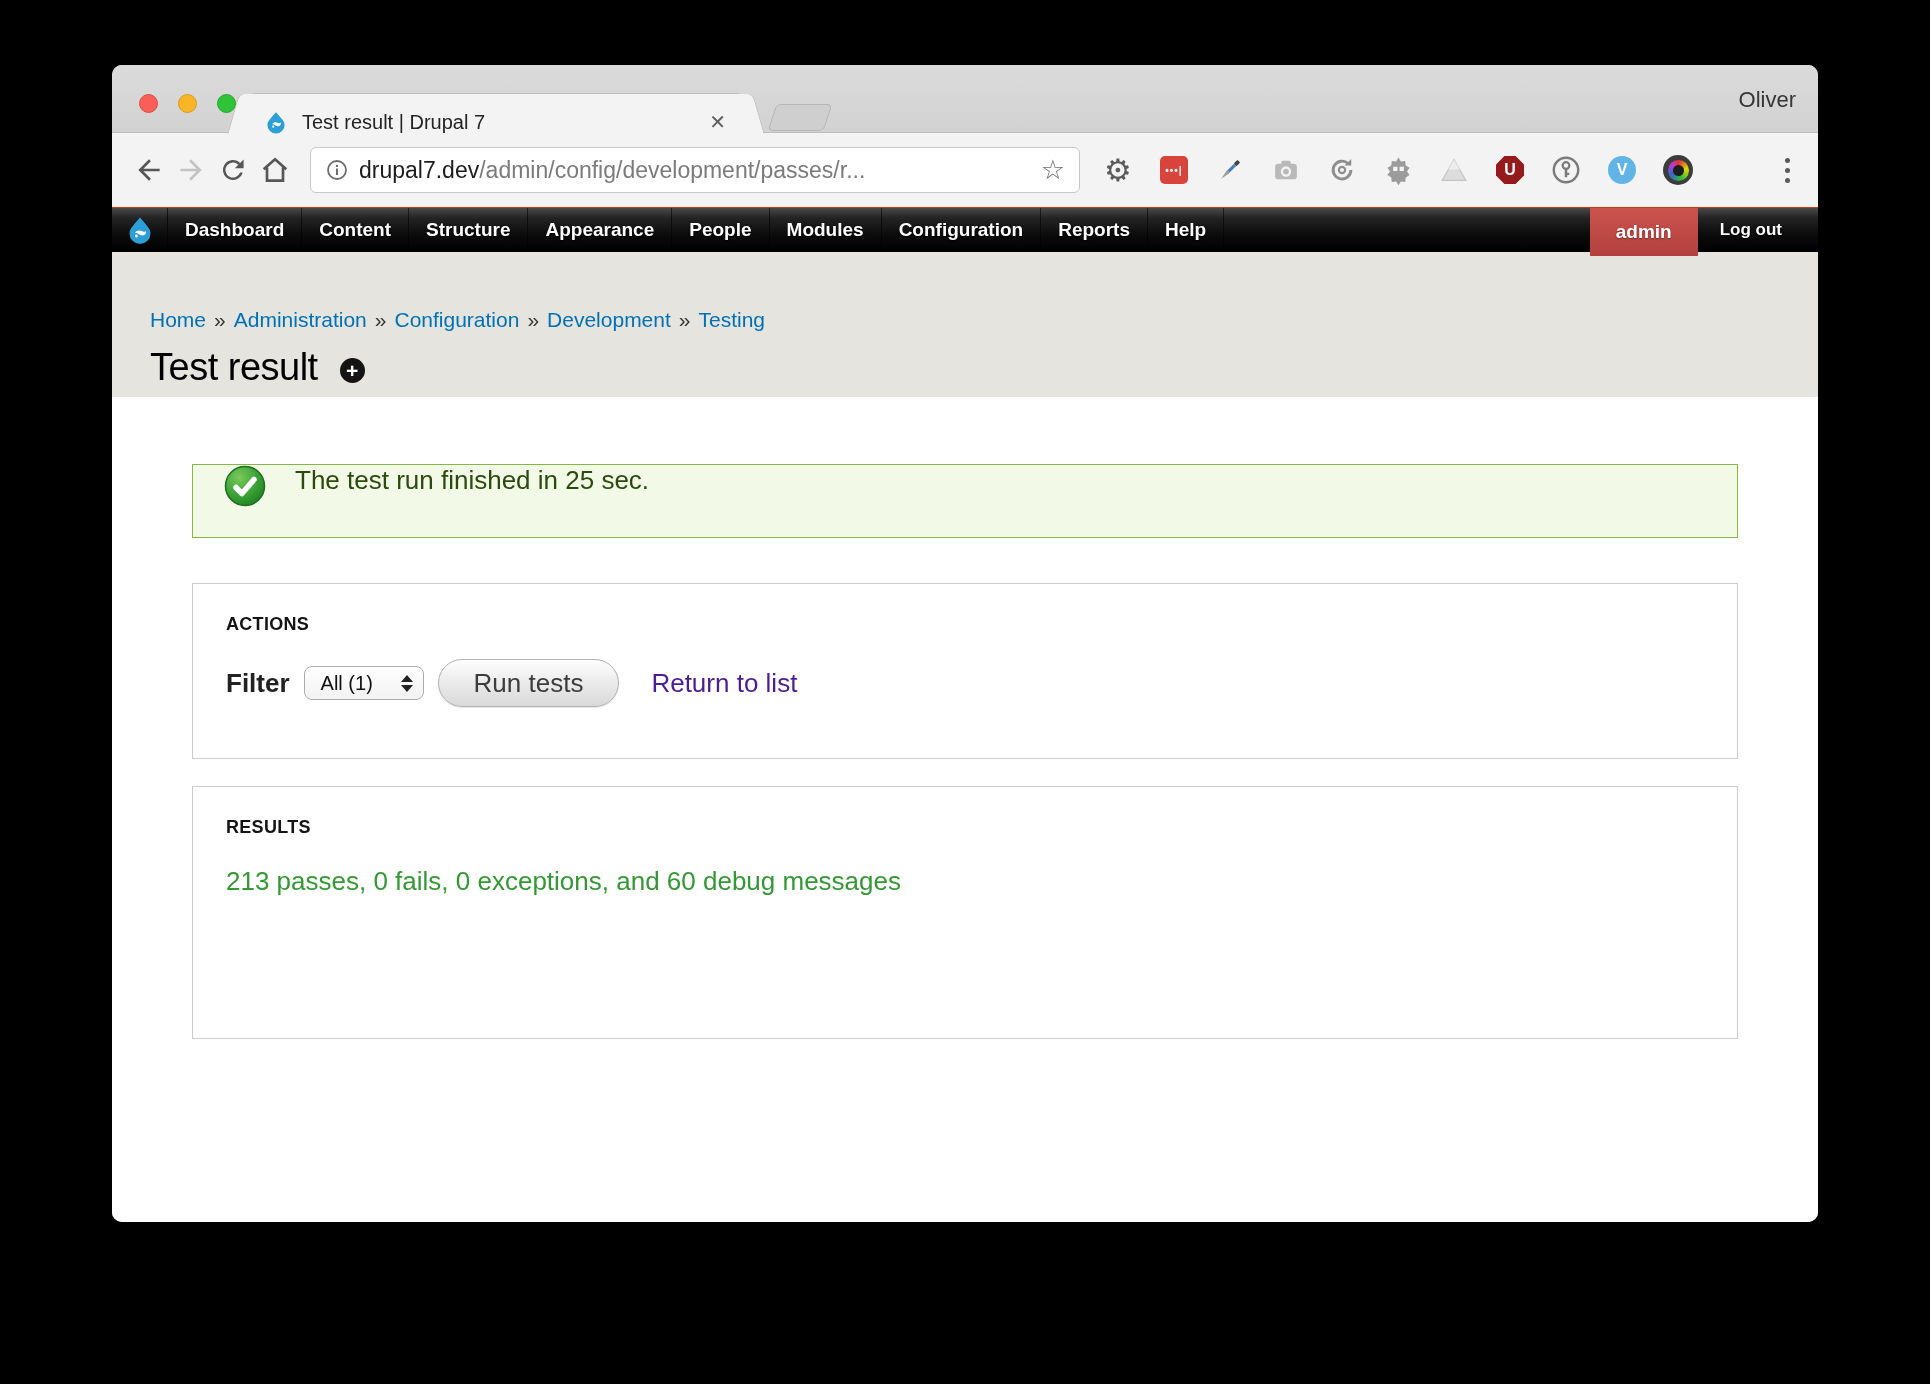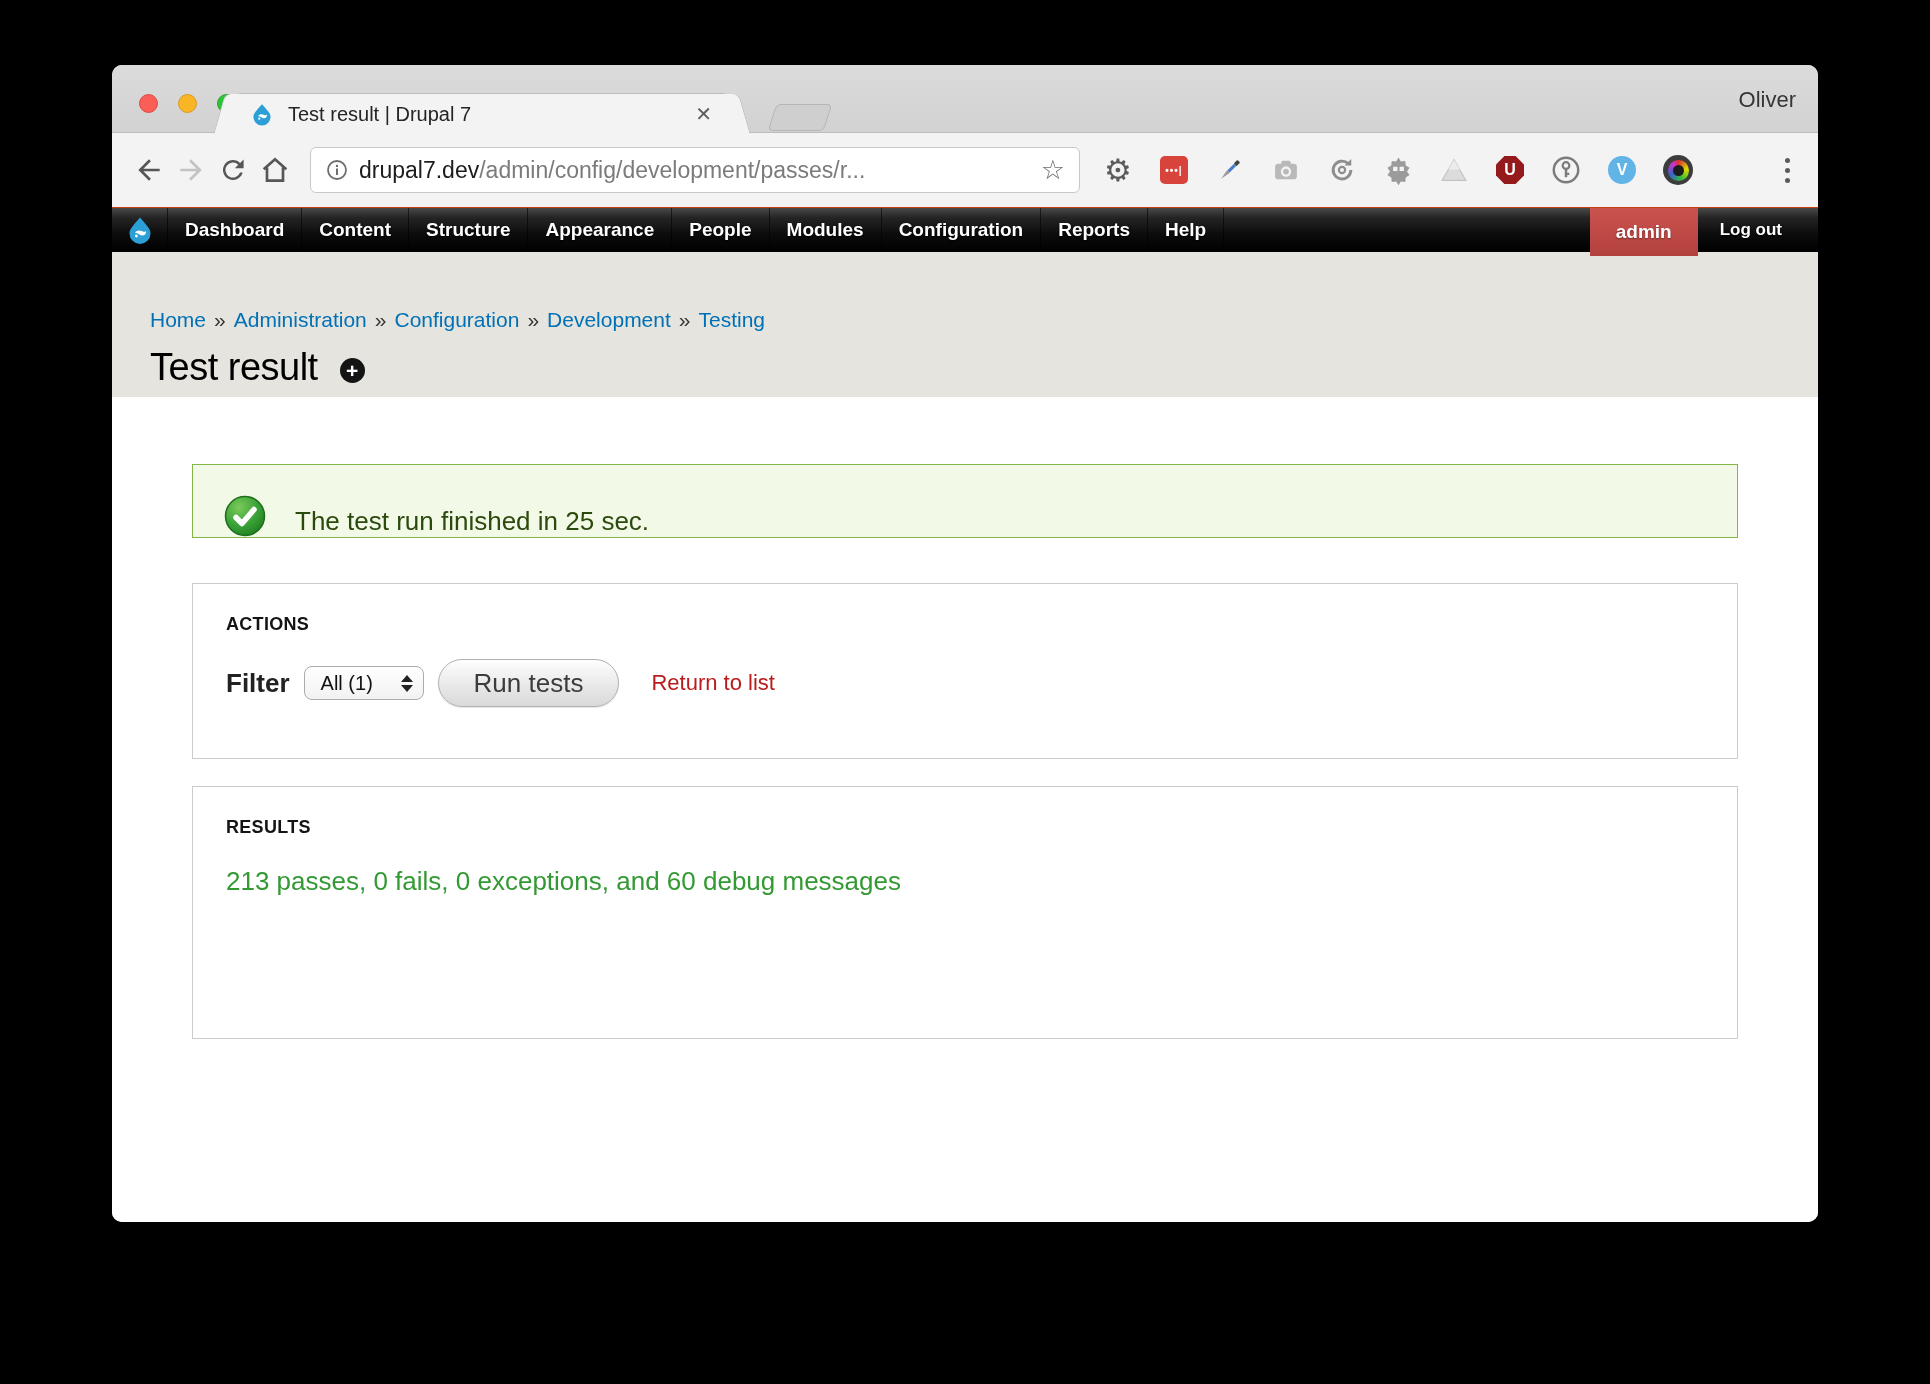--- a/index.html
+++ b/index.html
@@ -10,23 +10,23 @@
             border-radius:10px; overflow:hidden; background:#fff; }
 
   
   .titlebar { position:relative; height:68px; background:linear-gradient(#dcdbdc,#d3d2d3);
               border-bottom:1px solid #bcbcbc; }
   .traffic { position:absolute; top:29px; width:19px; height:19px; border-radius:50%; }
   .light-close    { left:27px;  background:#f95f57; border:1px solid #dd4a42; }
   .light-minimize { left:66px;  background:#f8b626; border:1px solid #dd9a1c; }
   .light-zoom     { left:105px; background:#2ec437; border:1px solid #24a52c; }
 
-  .tab { position:absolute; left:120px; top:28px; width:500px; height:41px;
+  .tab { position:absolute; left:134px; top:28px; width:500px; height:41px;
          background:#f3f3f3; border-radius:9px 9px 0 0; border-top:1px solid #bdbdbd;
-         display:flex; align-items:center; padding-left:18px; z-index:3; }
+         display:flex; align-items:flex-end; padding-left:18px; z-index:3; }
   .tab::before, .tab::after { content:''; position:absolute; top:0; bottom:0; width:26px;
          background:#f3f3f3; z-index:-1; }
   .tab::before { left:-13px; transform:skewX(-16deg); border-left:1px solid #bdbdbd; border-radius:6px 0 0 0; }
   .tab::after  { right:-13px; transform:skewX(16deg); border-right:1px solid #bdbdbd; border-radius:0 6px 0 0; }
   .tab-title { font-size:20px; color:#242424; margin-left:14px; white-space:nowrap; }
   .tab-close { position:absolute; right:20px; font-size:20px; color:#5e5e5e; cursor:default; }
 
   .newtab { position:absolute; left:660px; top:39px; width:56px; height:27px;
             background:#cfcfcf; border:1px solid #b6b6b6; border-radius:5px;
             transform:skewX(-18deg); }
@@ -91,41 +91,41 @@
   .title-row { margin-top:14px; display:flex; align-items:center; }
   .page-title { font-size:38px; font-weight:400; color:#000; letter-spacing:-.5px; }
   .plus-icon { width:25px; height:25px; border-radius:50%; background:#141414; color:#fff;
                font-size:21px; font-weight:bold; display:flex; align-items:center;
                justify-content:center; margin-left:22px; margin-top:6px; line-height:1; }
 
   
   .page-content { height:825px; background:#fff; padding:0 80px; }
 
   .status-box { margin-top:67px; height:74px; border:1px solid #84b747; background:#f3f9e7;
-                display:flex; align-items:flex-end; }
+                display:flex; align-items:flex-start; }
   .status-icon { margin-left:31px; flex:0 0 auto; display:flex; }
   .status-text { margin-left:29px; font-size:26px; color:#2b4a0d; }
 
   .fieldset { border:1px solid #ccc; background:#fff; }
   .actions-box { margin-top:45px; height:176px; padding:30px 33px 0; }
   .legend { font-size:18px; font-weight:bold; color:#141414; letter-spacing:.3px; }
   .actions-row { margin-top:24px; display:flex; align-items:center; }
   .filter-label { font-size:26px; font-weight:bold; color:#222; }
   .select { margin-left:14px; width:120px; height:34px; background:linear-gradient(#fff,#f2f2f2);
             border:1px solid #ababab; border-radius:8px; display:flex; align-items:center;
             padding:0 10px 0 16px; }
   .select-value { font-size:20px; color:#111; flex:1; }
   .stepper { display:flex; flex-direction:column; gap:3px; }
   .stepper .up   { width:0; height:0; border-left:6px solid transparent; border-right:6px solid transparent; border-bottom:7px solid #222; }
   .stepper .down { width:0; height:0; border-left:6px solid transparent; border-right:6px solid transparent; border-top:7px solid #222; }
   .run-btn { margin-left:14px; height:48px; padding:0 35px; border:1px solid #b2b2b2;
              border-radius:24px; background:linear-gradient(#fefefe,#e7e7e7 60%,#d9d9d9);
              font-size:26px; color:#3c3c3c; font-family:"Liberation Sans",sans-serif;
              box-shadow:0 1px 1px rgba(0,0,0,.1); }
-  .return-link { margin-left:32px; font-size:22px; color:#b91c1c; text-decoration:none; }
+  .return-link { margin-left:32px; font-size:26px; color:#4c1d95; text-decoration:none; }
 
   .results-box { margin-top:27px; height:253px; padding:30px 33px 0; }
   .results-summary { margin-top:28px; font-size:26px; color:#339933; }
   .collapsed-fieldset { margin-top:26px; height:63px; border:1px solid #ccc;
                         display:flex; align-items:center; padding-left:19px; }
   .tri { width:0; height:0; border-top:7px solid transparent; border-bottom:7px solid transparent;
          border-left:10px solid #000; }
   .collapsed-label { margin-left:10px; font-size:24px; font-weight:bold; color:#0074bd;
                      text-decoration:none; letter-spacing:.2px; }
 </style>

